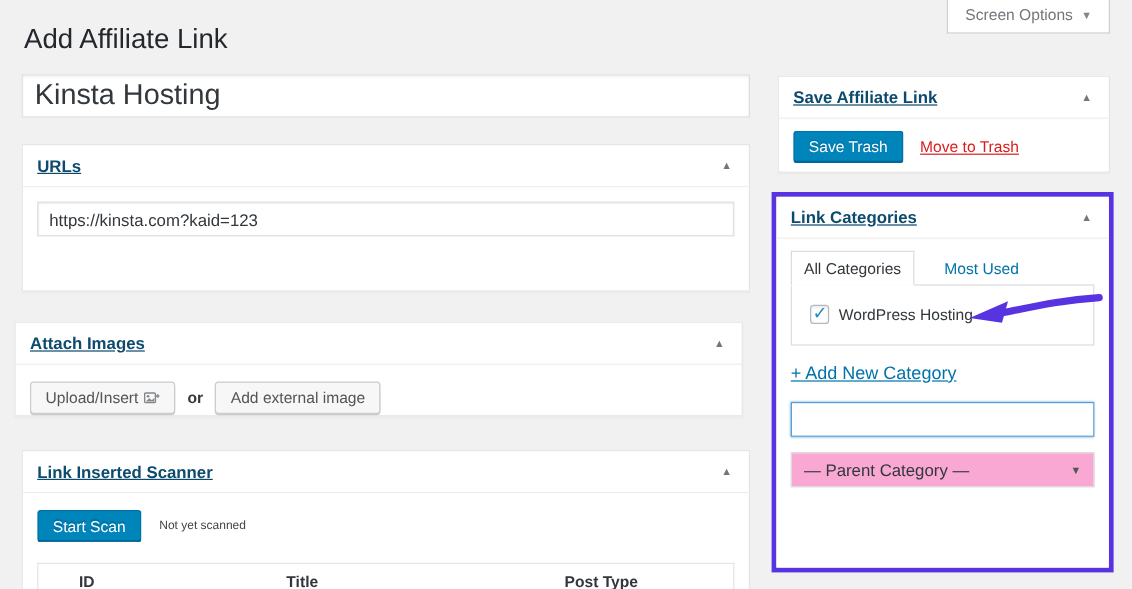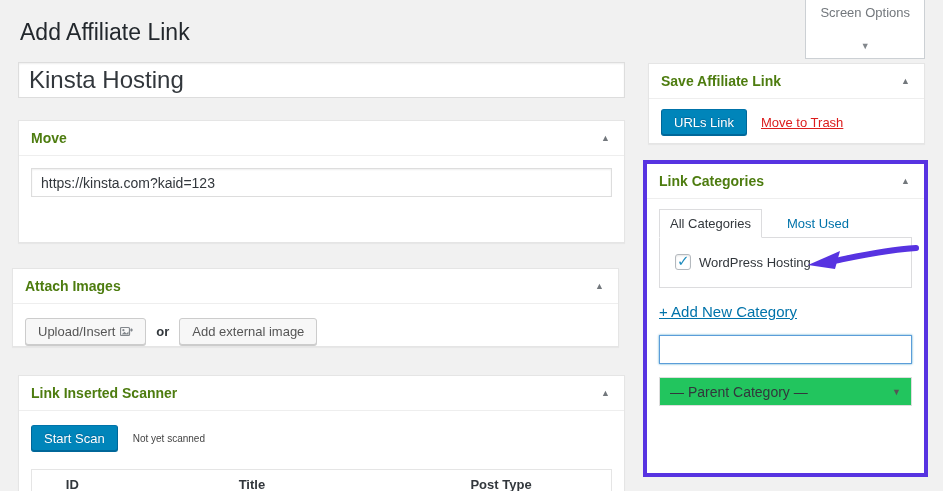--- a/index.html
+++ b/index.html
@@ -3,30 +3,30 @@
 <meta charset="utf-8">
 <style>
   * { margin: 0; padding: 0; box-sizing: border-box; }
   html, body { background: #f1f1f1; }
   body { font-family: "Liberation Sans", "DejaVu Sans", sans-serif; font-size: 13px; color: #32373c; }
   #screen { position: relative; width: 943px; height: 491px; background: #f1f1f1; overflow: hidden; }
 
   
   .postbox { position: absolute; background: #fff; border: 1px solid #e5e5e5; box-shadow: 0 1px 1px rgba(0,0,0,.04); }
   .postbox-header { display: flex; align-items: center; justify-content: space-between; padding: 9px 12px; border-bottom: 1px solid #eee; }
-  .postbox-title { font-size: 14px; font-weight: bold; color: #4d7c0f; }
+  .postbox-title { font-size: 14px; font-weight: bold; color: #0c4a6e; text-decoration: underline; }
   .handlediv { background: none; border: none; color: #72777c; font-size: 9px; cursor: pointer; padding: 0 2px; font-family: inherit; }
   .inside { padding: 12px; }
 
   
   .button { display: inline-flex; align-items: center; gap: 5px; background: #f7f7f7; border: 1px solid #ccc; border-radius: 3px; box-shadow: 0 1px 0 #ccc; color: #555; font-size: 13px; font-family: inherit; padding: 5px 12px; cursor: pointer; text-decoration: none; }
   .button-primary { background: #0085ba; border-color: #0073aa #006799 #006799; box-shadow: inset 0 -1px 0 #006799; color: #fff; text-shadow: 0 -1px 1px #006799; }
 
   
-  #screen-options { position: absolute; top: -1px; right: 18px; background: #fff; border: 1px solid #ccd0d4; border-top: none; padding: 6px 14px 7px; color: #72777c; font-size: 13px; display: flex; align-items: center; gap: 21px; cursor: pointer; font-family: inherit; flex-direction: column; }
+  #screen-options { position: absolute; top: -1px; right: 18px; background: #fff; border: 1px solid #ccd0d4; border-top: none; padding: 6px 14px 7px; color: #72777c; font-size: 13px; display: flex; align-items: center; gap: 7px; cursor: pointer; font-family: inherit; }
   #screen-options .dd { font-size: 9px; color: #82878c; }
   h1.page-title { position: absolute; top: 18px; left: 20px; font-size: 23px; font-weight: 400; color: #23282d; line-height: 29px; }
 
   
   #title-input { position: absolute; left: 18px; top: 62px; width: 607px; height: 36px; border: 1px solid #ddd; background: #fff; box-shadow: inset 0 1px 2px rgba(0,0,0,.07); font-size: 24px; color: #32373c; padding: 2px 10px; font-family: inherit; outline: none; }
 
   #urls-box { left: 18px; top: 120px; width: 607px; height: 123px; }
   .field-label { display: block; font-size: 13px; color: #444; margin: 2px 0 9px; }
   .text-input { width: 100%; height: 29px; border: 1px solid #ddd; background: #fff; box-shadow: inset 0 1px 2px rgba(0,0,0,.07); padding: 0 9px; font-size: 14px; color: #32373c; font-family: inherit; outline: none; }
 
@@ -55,21 +55,21 @@
   .cat-tab-link { color: #0073aa; padding: 6px 13px 7px; font-size: 13px; text-decoration: none; cursor: pointer; }
 
   .cat-panel { border: 1px solid #dcdcde; background: #fff; padding: 16px 10px 17px; }
   .cat-item { display: flex; align-items: center; gap: 8px; padding-left: 5px; }
   .checkbox { width: 16px; height: 16px; background: #fff; border: 1px solid #b4b9be; border-radius: 3px; box-shadow: inset 0 1px 2px rgba(0,0,0,.1); position: relative; cursor: pointer; flex: 0 0 auto; }
   .checkbox .check { position: absolute; left: 1px; top: -3px; color: #1e8cbe; font-size: 15px; font-weight: bold; }
   .cat-label { font-size: 13px; color: #32373c; }
 
   .add-new-link { display: inline-block; margin: 15px 0 2px; color: #0073aa; text-decoration: underline; font-size: 15px; }
   .new-cat-input { width: 100%; height: 29px; margin-top: 13px; border: 1px solid #5b9dd9; box-shadow: 0 0 2px rgba(30,140,190,.8); background: #fff; padding: 0 8px; font-size: 13px; font-family: inherit; outline: none; }
-  .parent-select { width: 100%; height: 29px; margin-top: 13px; border: 1px solid #ddd; background: #22c55e; display: flex; align-items: center; justify-content: space-between; padding: 0 10px; font-size: 14px; color: #32373c; cursor: pointer; }
+  .parent-select { width: 100%; height: 29px; margin-top: 13px; border: 1px solid #ddd; background: #f9a8d4; display: flex; align-items: center; justify-content: space-between; padding: 0 10px; font-size: 14px; color: #32373c; cursor: pointer; }
   .parent-select .dd { font-size: 9px; color: #555; }
   .add-cat-btn { margin-top: 15px; }
 
   #annotation-arrow { position: absolute; left: 804px; top: 243px; width: 116px; height: 28px; pointer-events: none; z-index: 5; }
 </style>
 </head>
 <body>
 
 <div id="screen">
 
@@ -77,21 +77,21 @@
     <span>Screen Options</span>
     <span class="dd">▼</span>
   </button>
 
   <h1 class="page-title">Add Affiliate Link</h1>
 
   <input id="title-input" type="text" value="Kinsta Hosting" style="">
 
   <div class="postbox" id="urls-box">
     <div class="postbox-header">
-      <span class="postbox-title">Move</span>
+      <span class="postbox-title">URLs</span>
       <button class="handlediv">▲</button>
     </div>
     <div class="inside">
       <input class="text-input" type="text" value="https://kinsta.com?kaid=123" style="">
     </div>
   </div>
 
   <div class="postbox" id="attach-box">
     <div class="postbox-header">
       <span class="postbox-title">Attach Images</span>
@@ -135,21 +135,21 @@
       </table>
     </div>
   </div>
 
   <div class="postbox" id="save-box">
     <div class="postbox-header">
       <span class="postbox-title">Save Affiliate Link</span>
       <button class="handlediv">▲</button>
     </div>
     <div class="inside">
-      <button class="button button-primary">URLs Link</button>
+      <button class="button button-primary">Save Trash</button>
       <a class="trash-link" href="#">Move to Trash</a>
     </div>
   </div>
 
   <div id="categories-wrap">
     <div class="postbox" id="categories-box" style="position:static;border:none;box-shadow:none;">
       <div class="postbox-header">
         <span class="postbox-title">Link Categories</span>
         <button class="handlediv">▲</button>
       </div>

